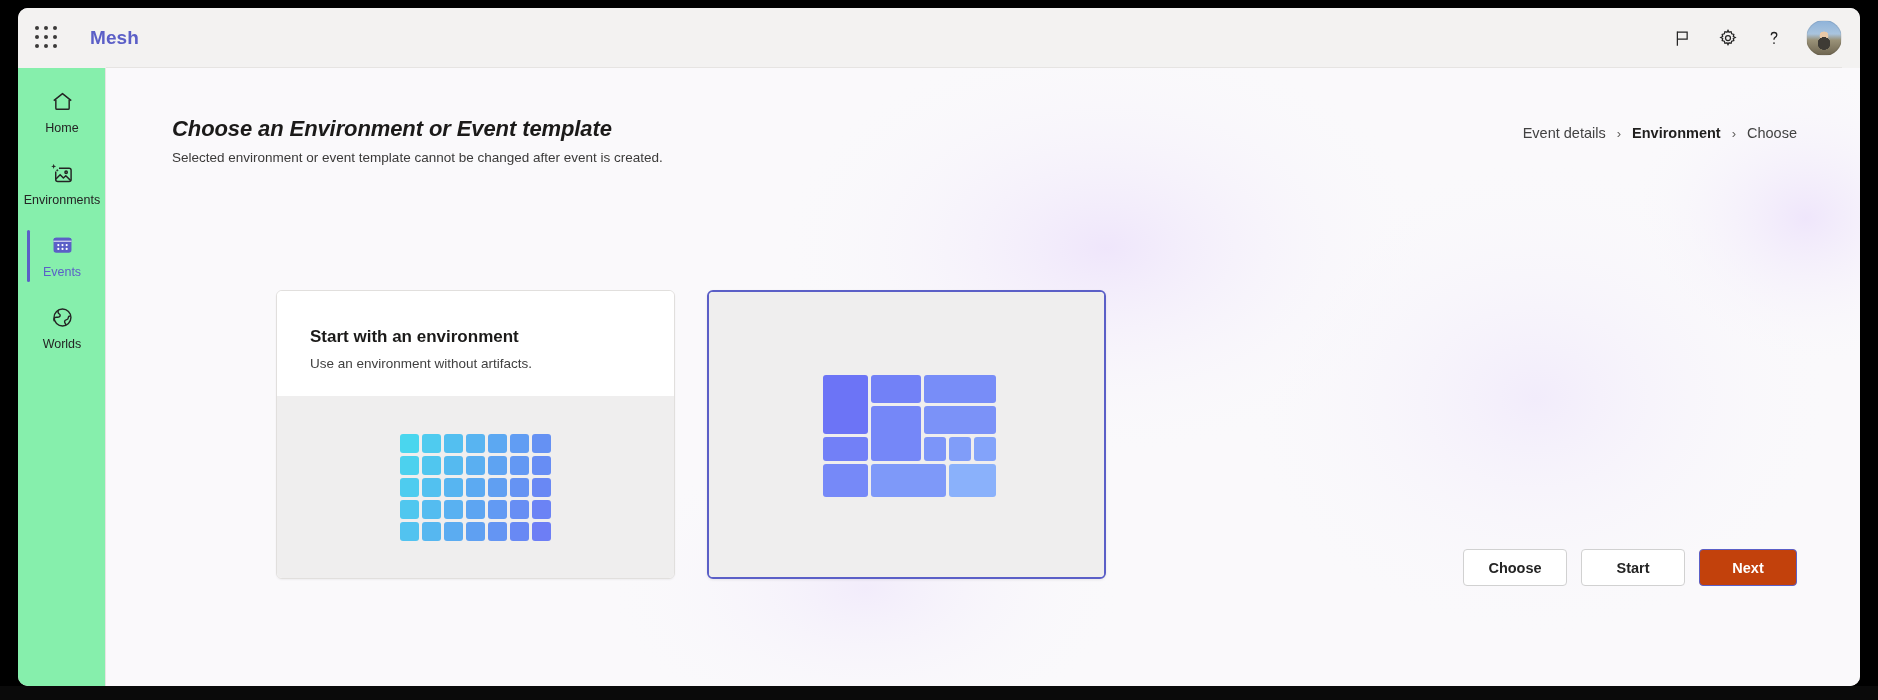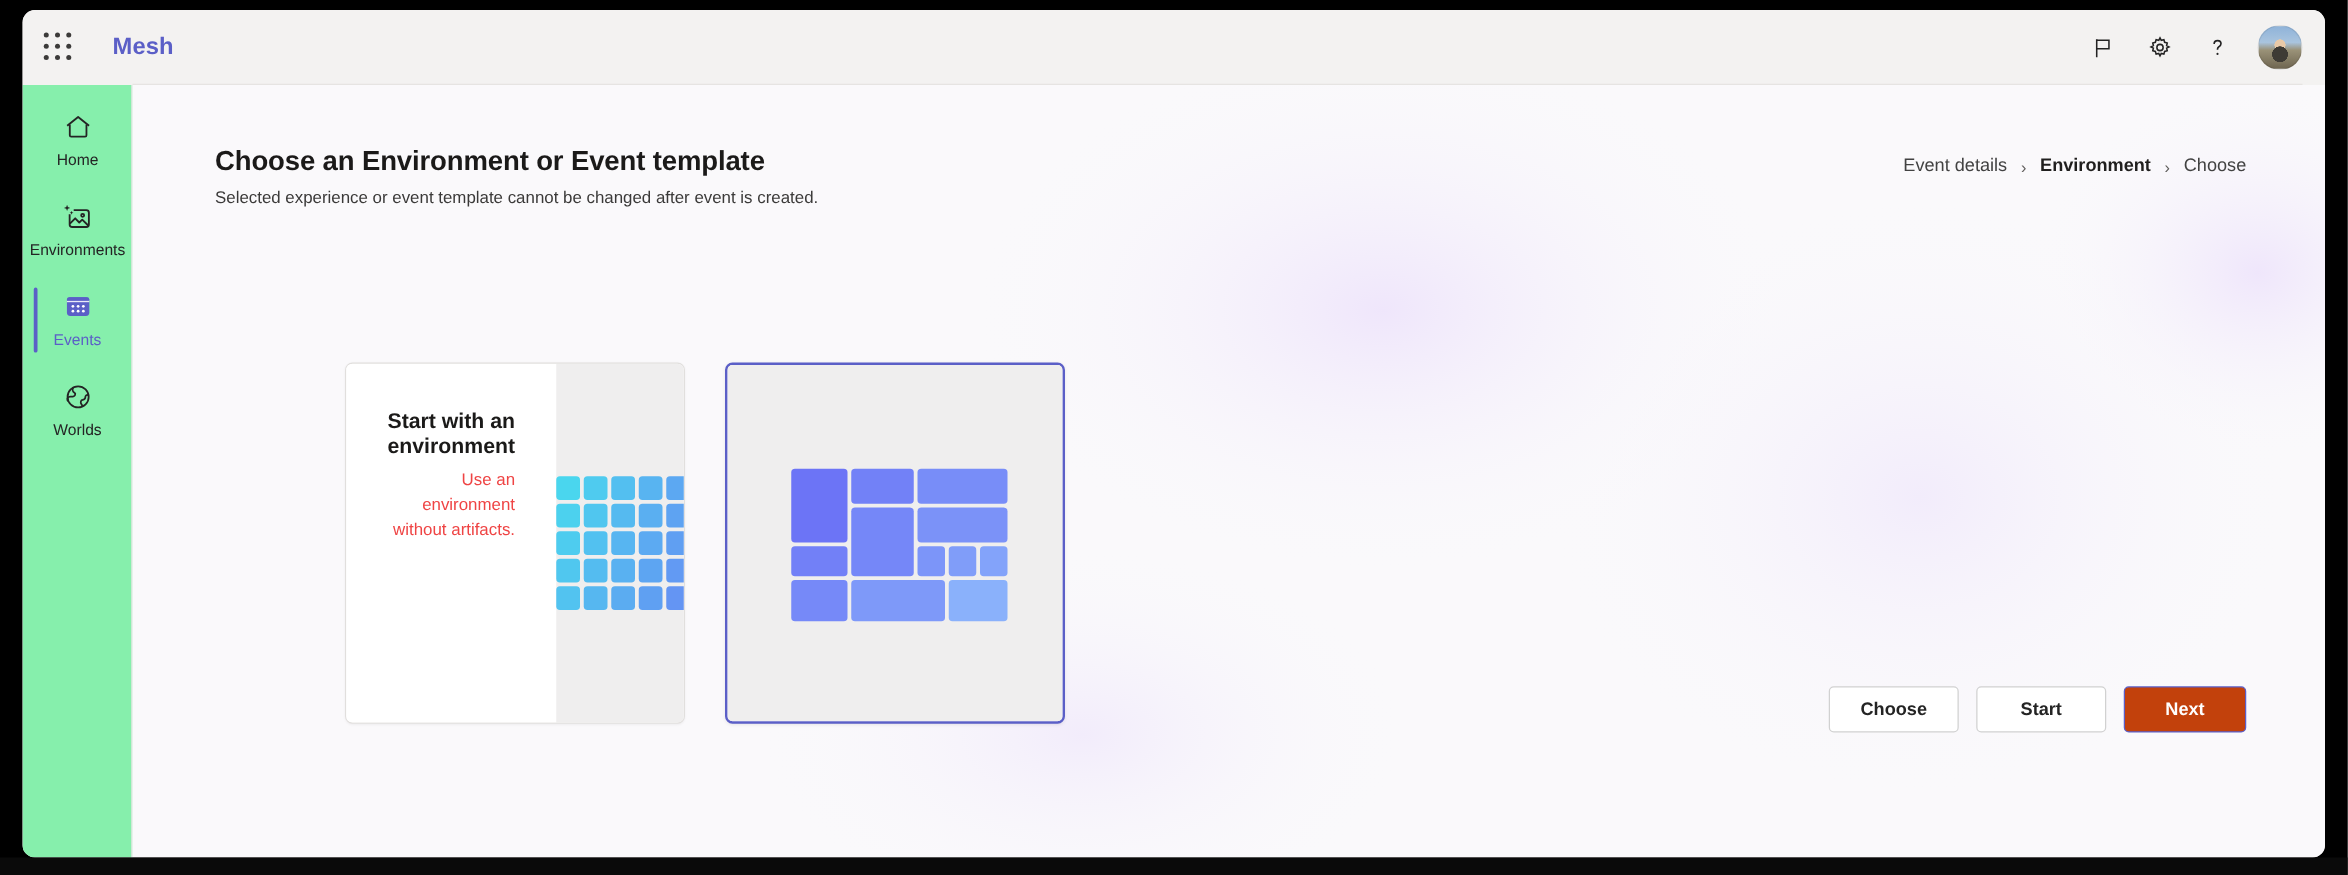--- a/index.html
+++ b/index.html
@@ -104,56 +104,56 @@
   
   #content {
     position: absolute; left: 88px; top: 60px; right: 0; bottom: 0;
     background: #faf9fb;
     overflow: hidden;
   }
   #bg-blobs { position:absolute; inset:0; pointer-events:none; }
 
   #page-head { position: absolute; left: 66px; top: 48px; }
   #page-title {
-    font-size: 22px; font-weight: 700; color: #1b1a19; letter-spacing: -0.1px;
+    font-size: 22px; font-weight: 700; color: #1b1a19; letter-spacing: -0.1px; font-style: italic;
   }
   #page-sub {
     margin-top: 8px; font-size: 13.5px; color: #3b3a39;
   }
 
   #breadcrumb {
     position: absolute; right: 63px; top: 57px;
     display: flex; align-items: center; gap: 11px;
     font-size: 14.5px; color: #424242;
   }
   #breadcrumb .crumb { cursor: pointer; }
   #breadcrumb .crumb.current { font-weight: 700; color: #201f1e; }
   #breadcrumb .sep { color: #605e5c; font-size: 13px; }
 
   
   #cards { position: absolute; left: 170px; top: 222px; display: flex; gap: 32px; }
   .card {
-    width: 272px;
+    width: 399px;
     background: #fff;
     border: 1px solid #e1dfdd;
     border-radius: 6px;
     overflow: hidden;
     cursor: pointer;
     box-shadow: 0 1px 2px rgba(0,0,0,.05);
-    display: flex; flex-direction: row;
+    display: flex; flex-direction: column;
   }
   .card.selected {
     border: 2px solid #5b5fc7;
     background: #fbfbfd;
     box-shadow: 0 1px 3px rgba(0,0,0,.08);
   }
   .card-text { padding: 36px 33px 22px 33px; background: #fff; }
   .card.selected .card-text { padding: 35px 32px 21px 32px; }
   .card-title { font-size: 17px; font-weight: 700; color: #1b1a19; }
-  .card-desc { margin-top: 7px; font-size: 13.5px; line-height: 20px; color: #ef4444; text-align: right; }
+  .card-desc { margin-top: 7px; font-size: 13.5px; line-height: 20px; color: #404040; }
   .card-art {
     background: #efeeee;
     flex: 1;
     display: flex; align-items: center; justify-content: center;
     padding: 26px 0;
   }
   #card-a { height: 289px; }
   #card-b { height: 289px; }
 
   
@@ -309,21 +309,21 @@
         </radialGradient>
       </defs>
       <ellipse cx="1000" cy="180" rx="330" ry="210" fill="url(#bg1)"></ellipse>
       <ellipse cx="1430" cy="330" rx="300" ry="240" fill="url(#bg2)"></ellipse>
       <ellipse cx="1700" cy="150" rx="180" ry="150" fill="url(#bg1)"></ellipse>
       <ellipse cx="760" cy="520" rx="260" ry="150" fill="url(#bg2)"></ellipse>
     </svg>
 
     <div id="page-head">
       <div id="page-title">Choose an Environment or Event template</div>
-      <div id="page-sub">Selected experience or event template cannot be changed after event is created.</div>
+      <div id="page-sub">Selected environment or event template cannot be changed after event is created.</div>
     </div>
 
     <div id="breadcrumb">
       <span class="crumb">Event details</span>
       <span class="sep">›</span>
       <span class="crumb current">Environment</span>
       <span class="sep">›</span>
       <span class="crumb">Choose</span>
     </div>
 

